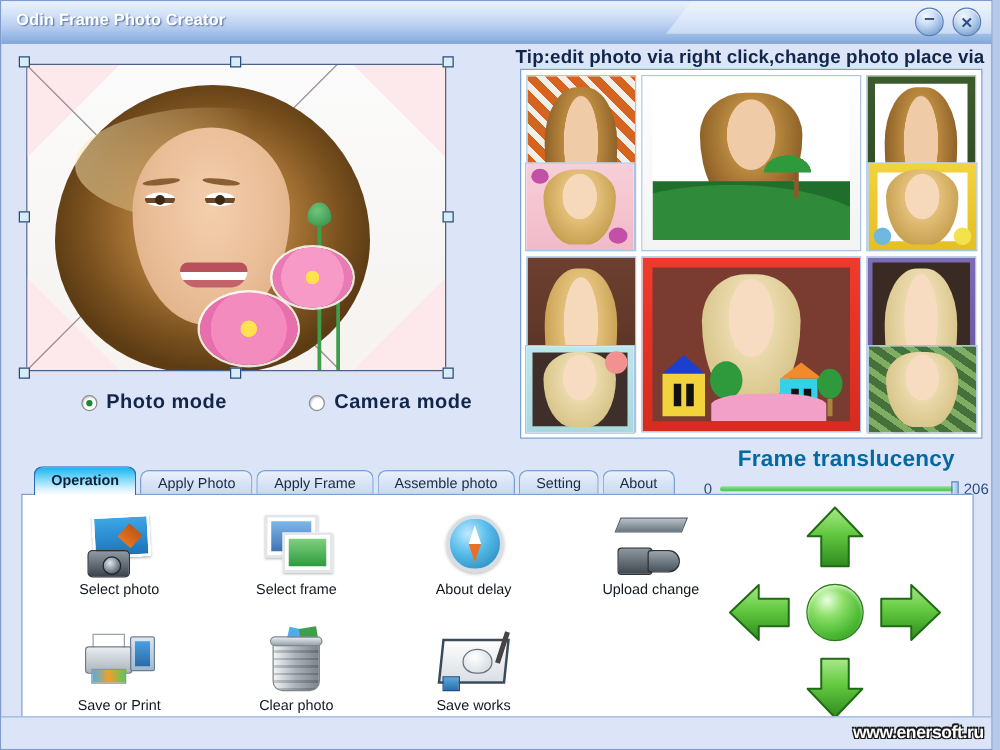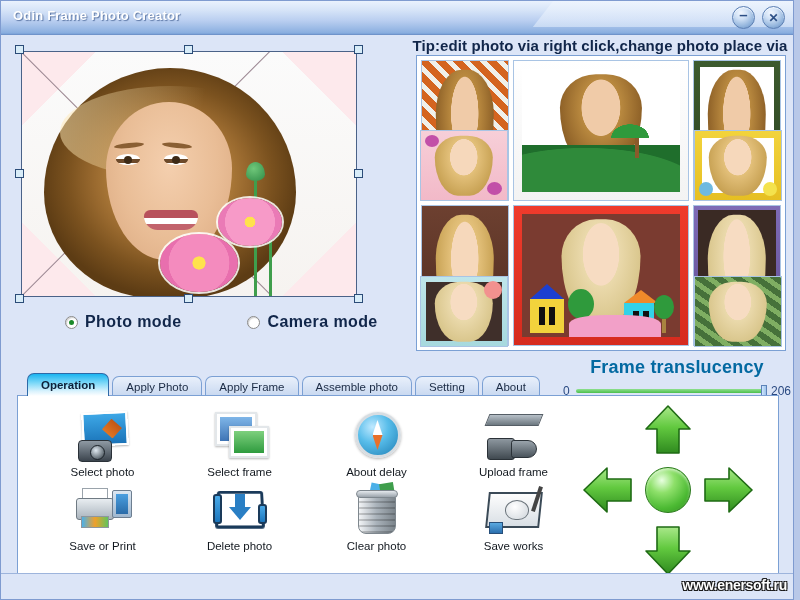--- a/index.html
+++ b/index.html
@@ -257,21 +257,21 @@
     border-color: #2e6aa8; color: #0c2038; font-weight: bold;
     position: relative; z-index: 3;
   }
   .tabpanel {
     background: #ffffff; border: 1px solid #7ba0d4;
     height: 194px; position: relative; margin-top: -1px;
   }
 
   
   .actions { position: absolute; left: 16px; top: 8px; width: 548px;
-             display: grid; grid-template-columns: repeat(4, 1fr); grid-template-rows: 1fr 1fr; }
+             display: grid; grid-template-columns: repeat(4, 1fr); grid-template-rows: 1fr 1fr; gap: 19px; }
   .action { display: flex; flex-direction: column; align-items: center; justify-content: flex-start;
             gap: 4px; cursor: pointer; padding-top: 6px; }
   .action .ico { width: 62px; height: 52px; position: relative; }
   .action .cap { font-size: 11.5px; color: #12181f; }
 
   
   .photo-ico .p1 { position:absolute; left:10px; top:2px; width:46px; height:34px; background:linear-gradient(#3da7e6,#1a73b8);
                    border:2px solid #fff; box-shadow:0 1px 2px rgba(0,0,0,.3); transform:rotate(-3deg); }
   .photo-ico .p1::after{content:"";position:absolute;right:4px;top:5px;width:20px;height:20px;
                    background:linear-gradient(45deg,#f0852a,#b3470e);clip-path:polygon(50% 0,100% 50%,50% 100%,0 50%);}
@@ -582,42 +582,33 @@
             </div>
             <div class="cap">About delay</div>
           </div>
 
           <div class="action">
             <div class="ico upload-ico">
               <i class="bar"></i>
                 <i class="c1"></i>
                 <i class="c2"></i>
             </div>
-            <div class="cap">Upload frame</div>
+            <div class="cap">Upload change</div>
           </div>
 
           <div class="action">
             <div class="ico print-ico">
               <i class="paper"></i>
                 <i class="body"></i>
                 <i class="out"></i>
                 <i class="mon"></i>
             </div>
             <div class="cap">Save or Print</div>
           </div>
 
-          <div class="action">
-            <div class="ico del-ico">
-              <i class="box"></i>
-                <i class="tabl"></i>
-                <i class="tabr"></i>
-                <i class="arr"></i>
-            </div>
-            <div class="cap">Delete photo</div>
-          </div>
 
           <div class="action">
             <div class="ico clear-ico">
               <i class="pp1"></i>
                 <i class="pp2"></i>
                 <i class="can"></i>
                 <i class="lid"></i>
             </div>
             <div class="cap">Clear photo</div>
           </div>

